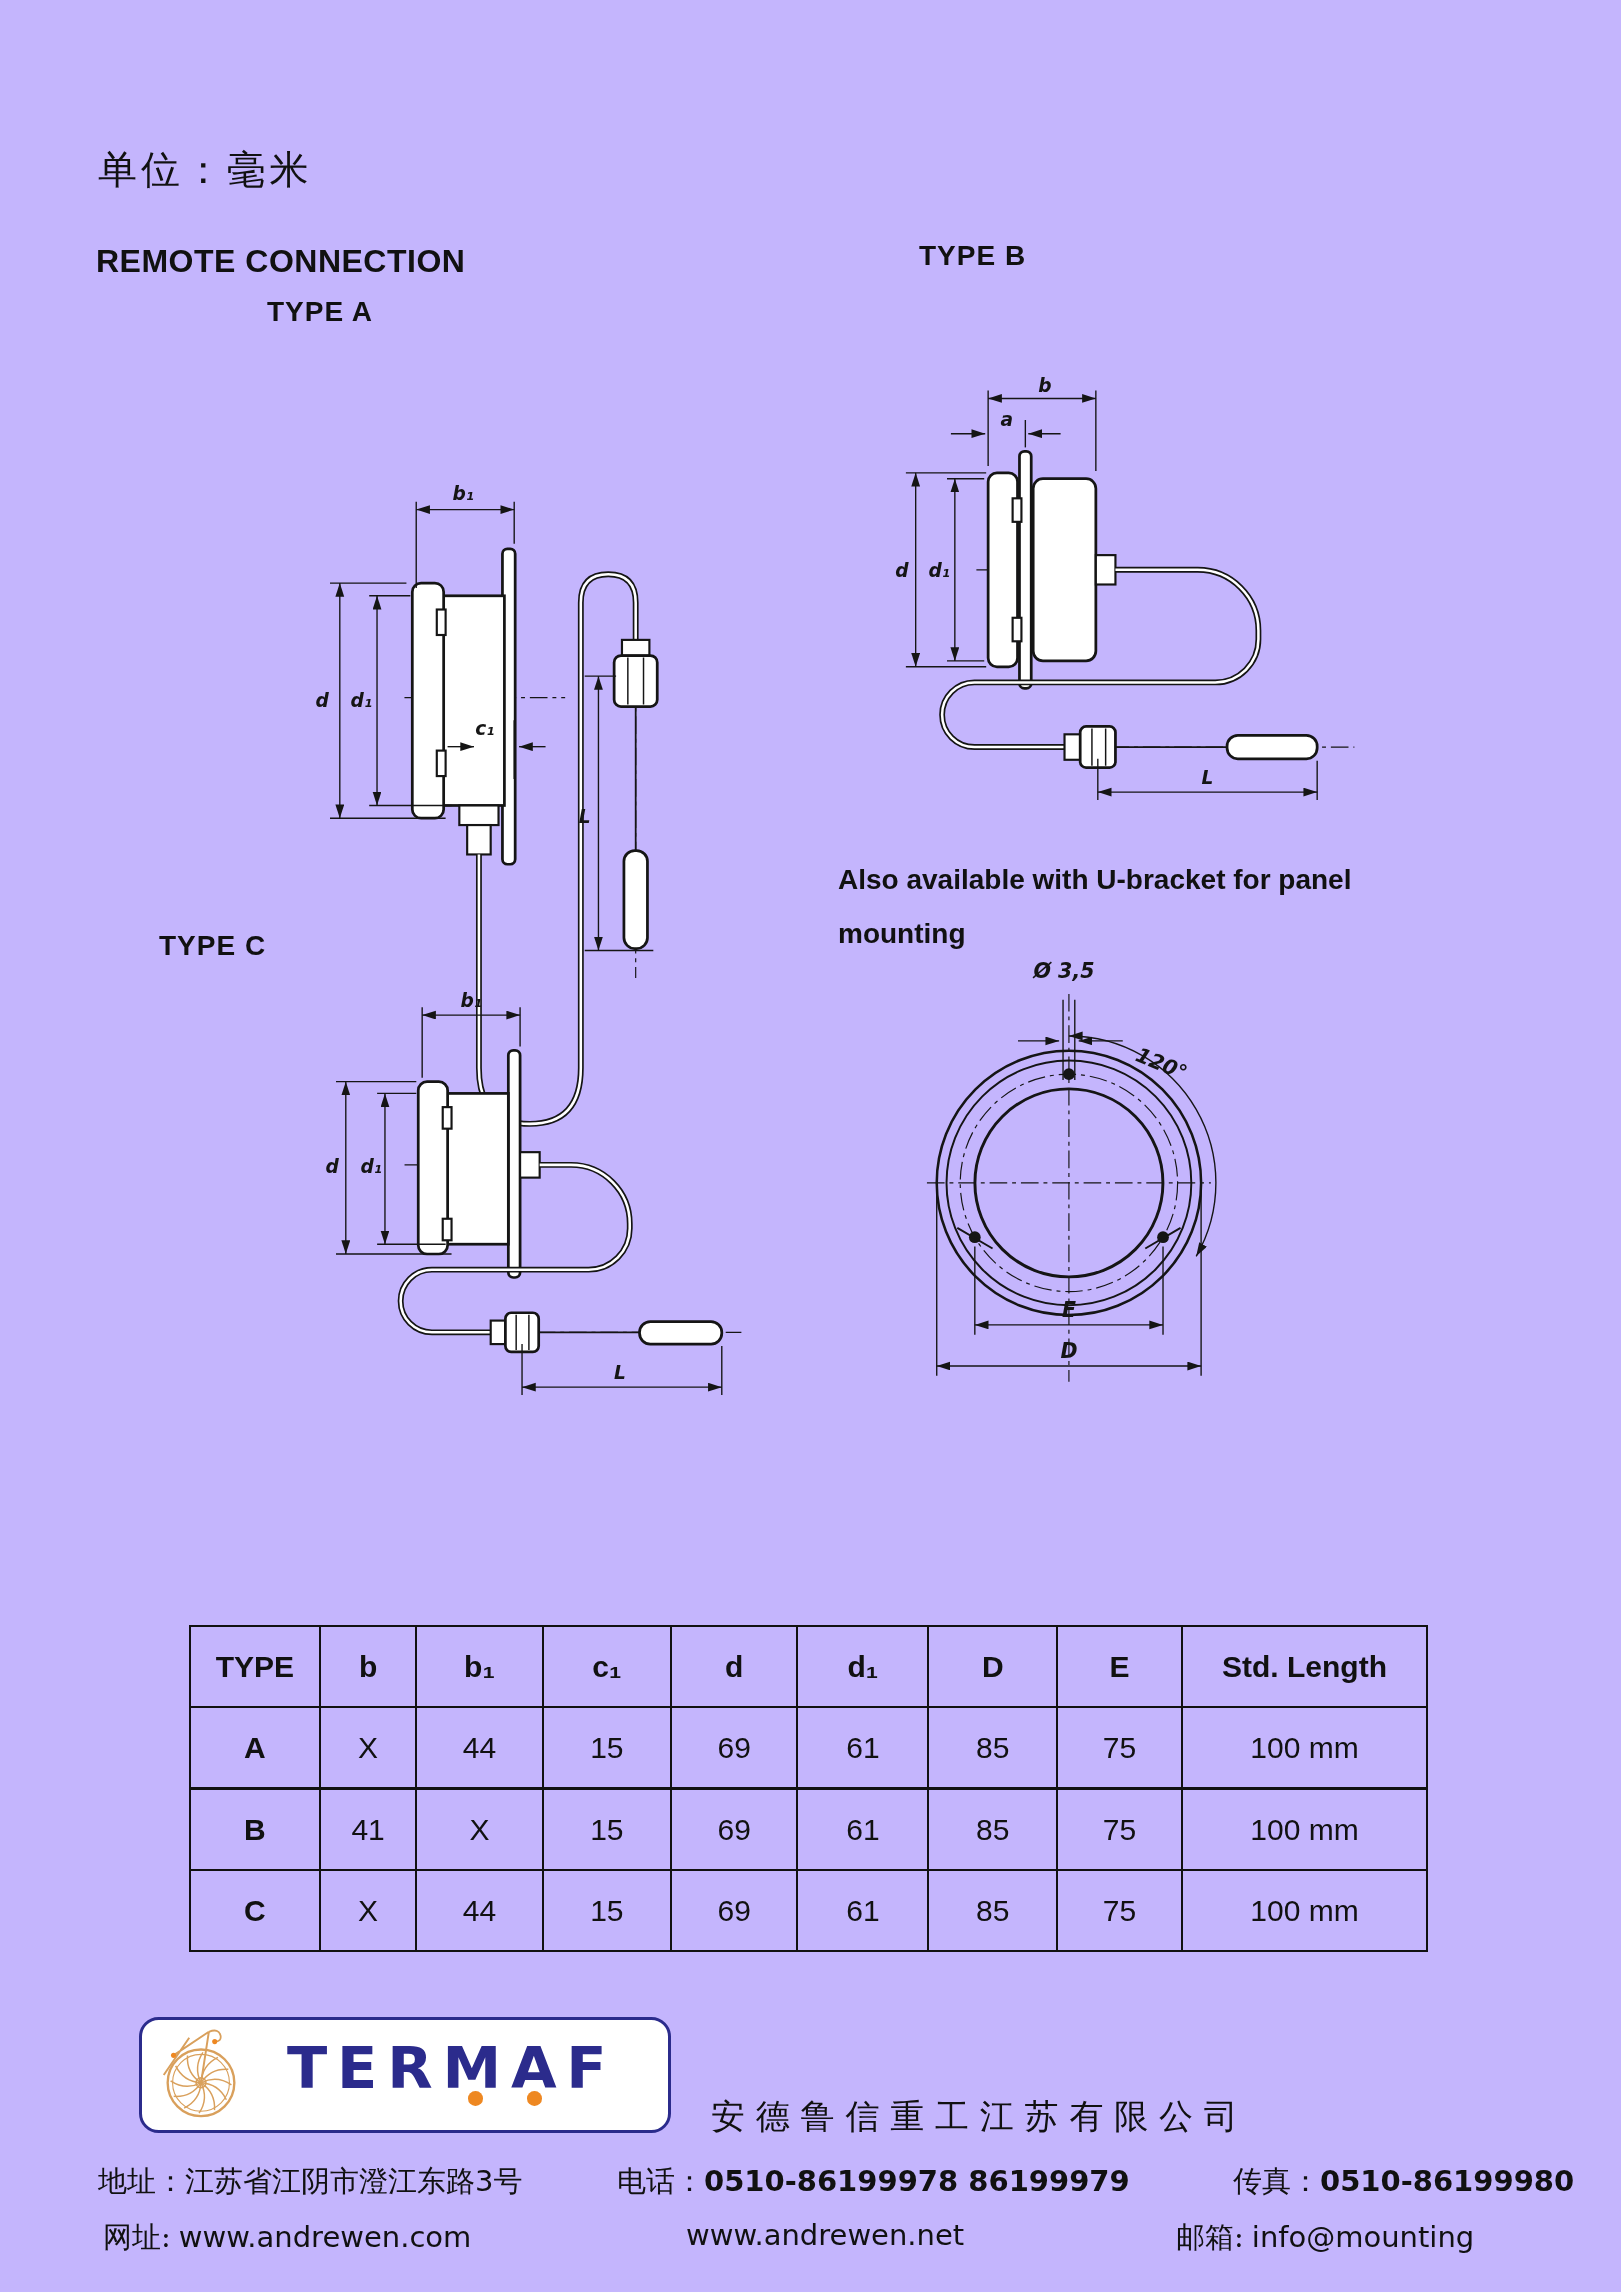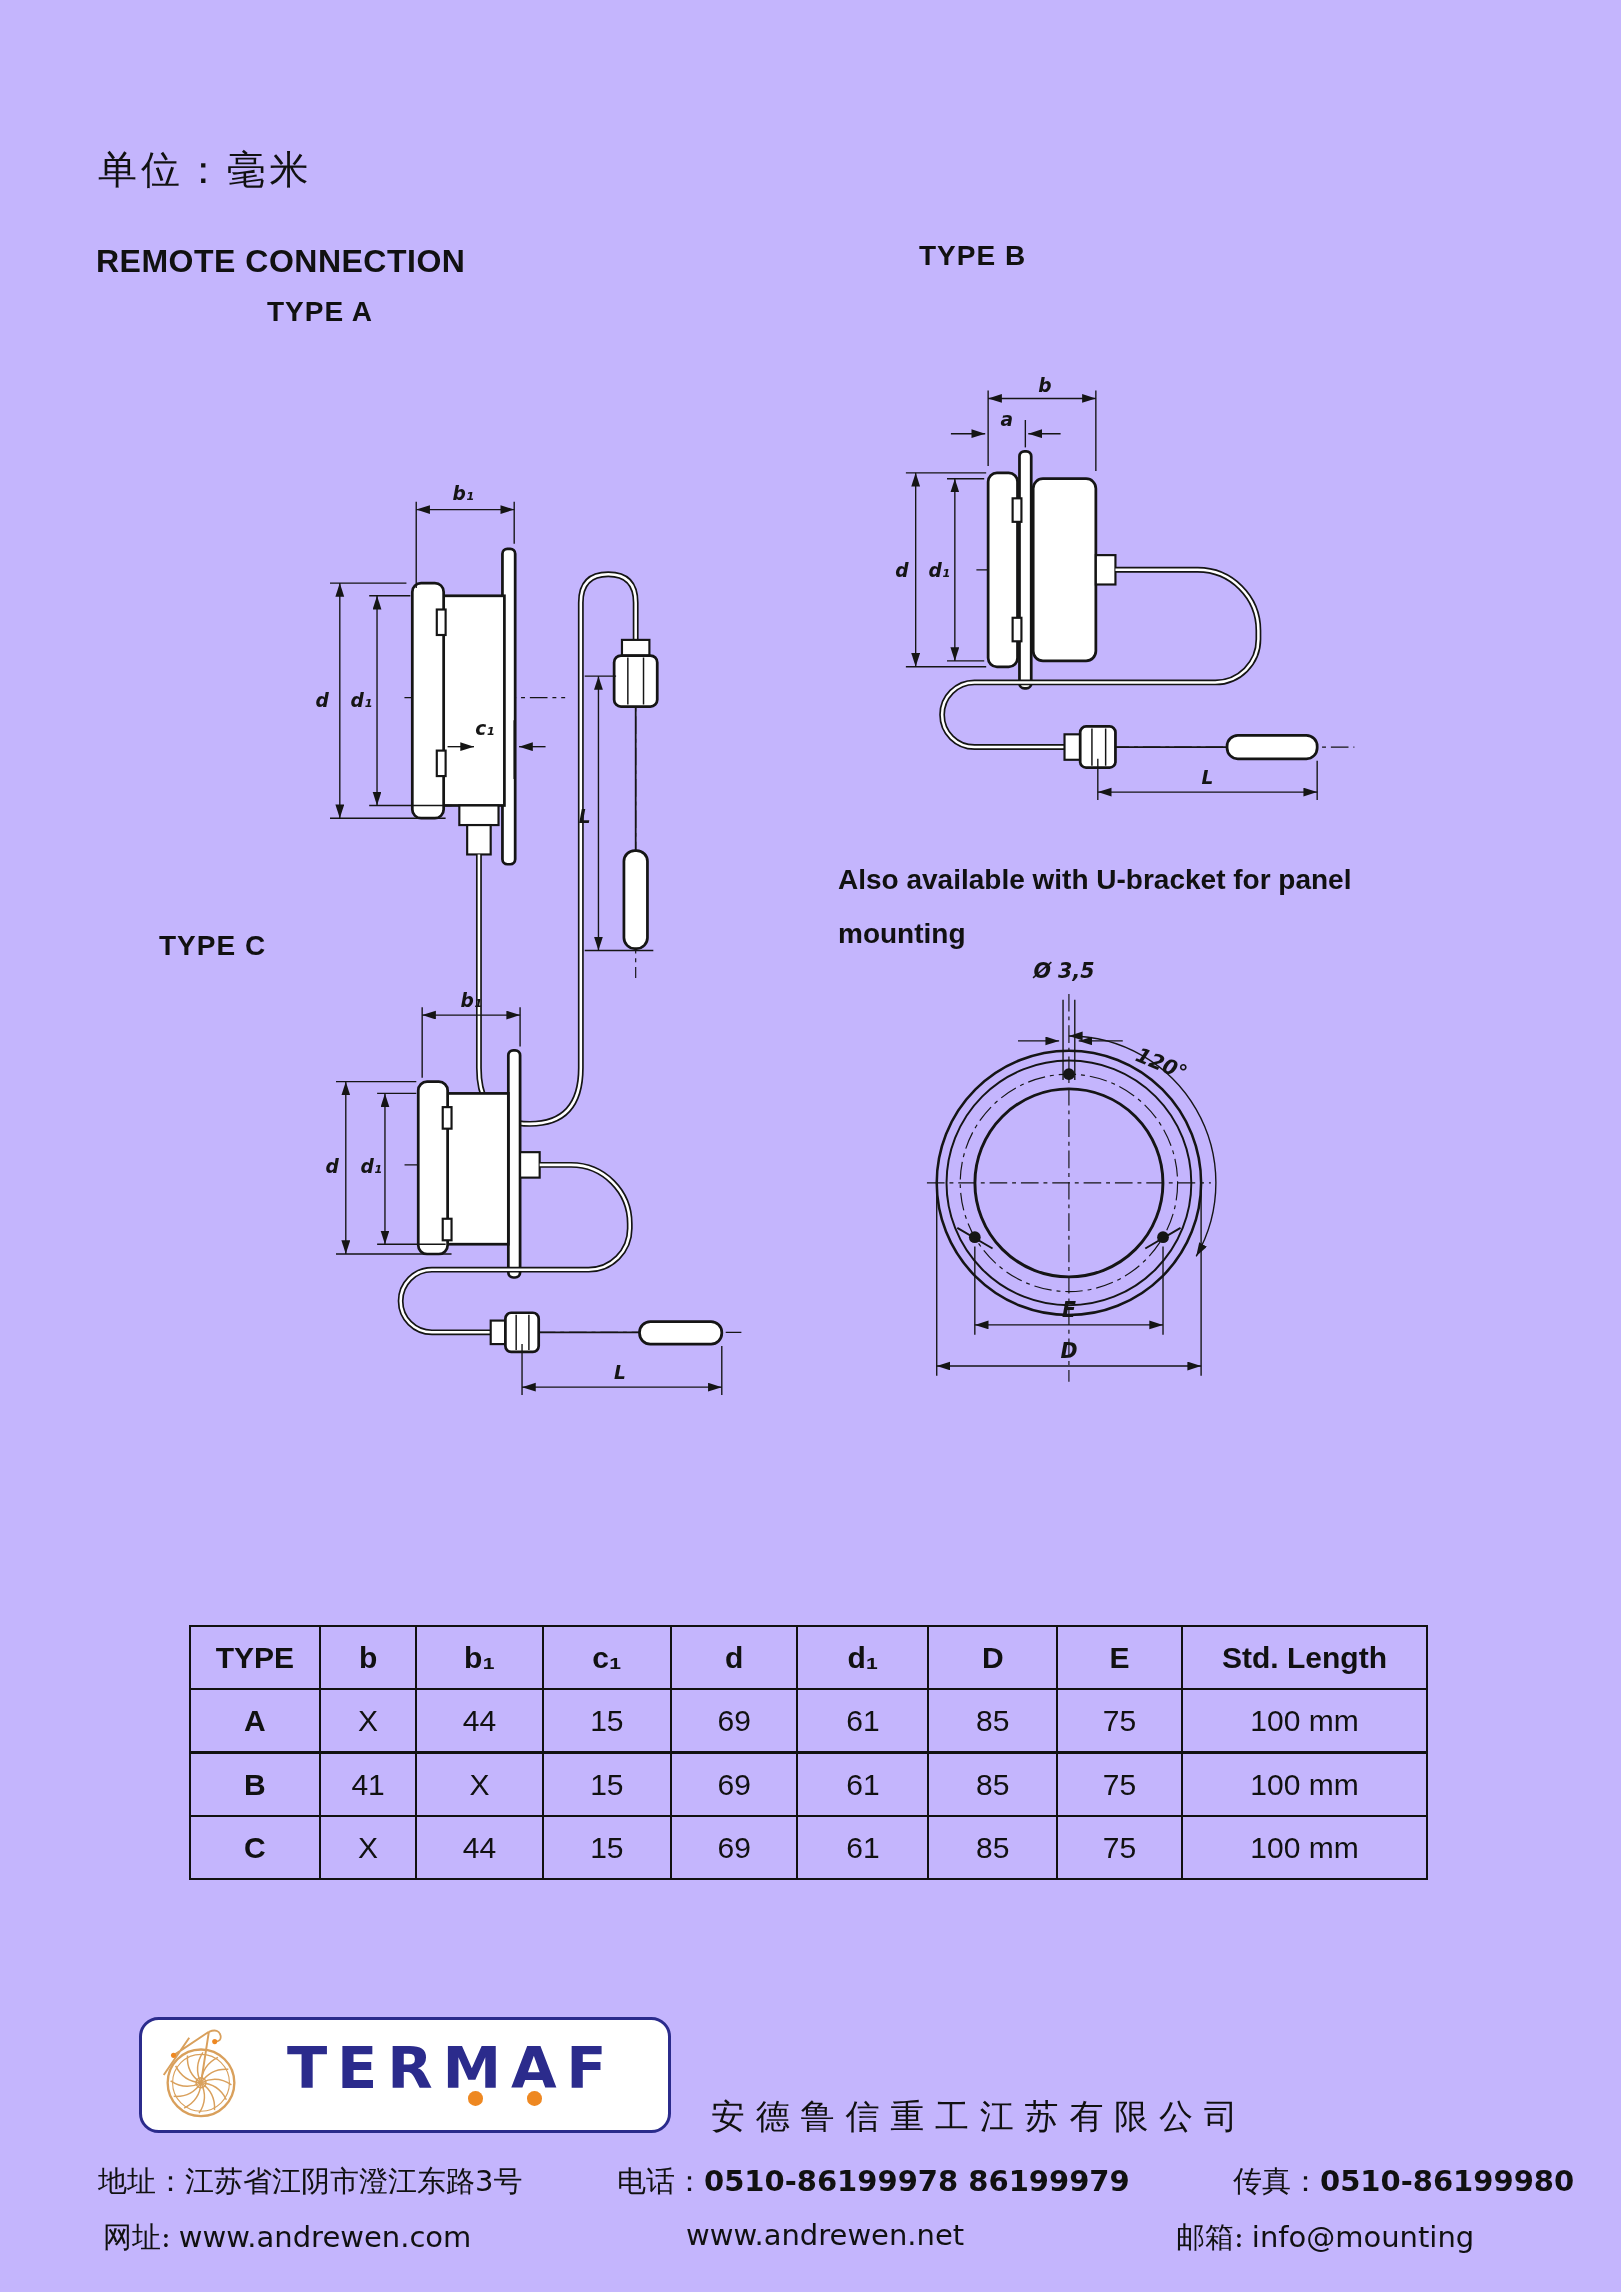--- a/index.html
+++ b/index.html
@@ -30,21 +30,21 @@
   .obj-thin{fill:#ffffff; stroke:#151515; stroke-width:2.2;}
   .facet{stroke:#151515; stroke-width:1.5; fill:none;}
   .dim{stroke:#151515; stroke-width:1.4; fill:none;}
   .ctr{stroke:#151515; stroke-width:1.2; fill:none; stroke-dasharray:18 5 4 5;}
   .tube-outer{stroke:#151515; stroke-width:6; fill:none;}
   .tube-inner{stroke:#ffffff; stroke-width:2.6; fill:none;}
   .thin-cap{stroke:#151515; stroke-width:1.8; fill:none;}
   
   .spec-table{left:189px; top:1625px; width:1239px; border-collapse:collapse;
     table-layout:fixed; font-size:30px; text-align:center;}
-  .spec-table th,.spec-table td{border:2px solid #111; height:61px; padding:0;}
+  .spec-table th,.spec-table td{border:2px solid #111; height:61px; padding:9px;}
   .spec-table{border:2.9px solid #111;}
   .spec-table thead th{font-weight:bold; border-bottom:2.9px solid #111;}
   .spec-table tbody tr:first-child td{border-bottom:3.9px solid #111;}
   .spec-table td:first-child{font-weight:bold;}
   
   .logo-box{left:139px; top:2017px; width:526px; height:110px;
     border:3.9px solid var(--navy); border-radius:19.6px; background:#fff;}
   .logo-word{position:absolute; left:145px; top:13.7px; font-size:59px;
     font-weight:bold; color:var(--navy); letter-spacing:9.8px;
     font-family:"DejaVu Sans", sans-serif; transform:scaleY(0.95);}

